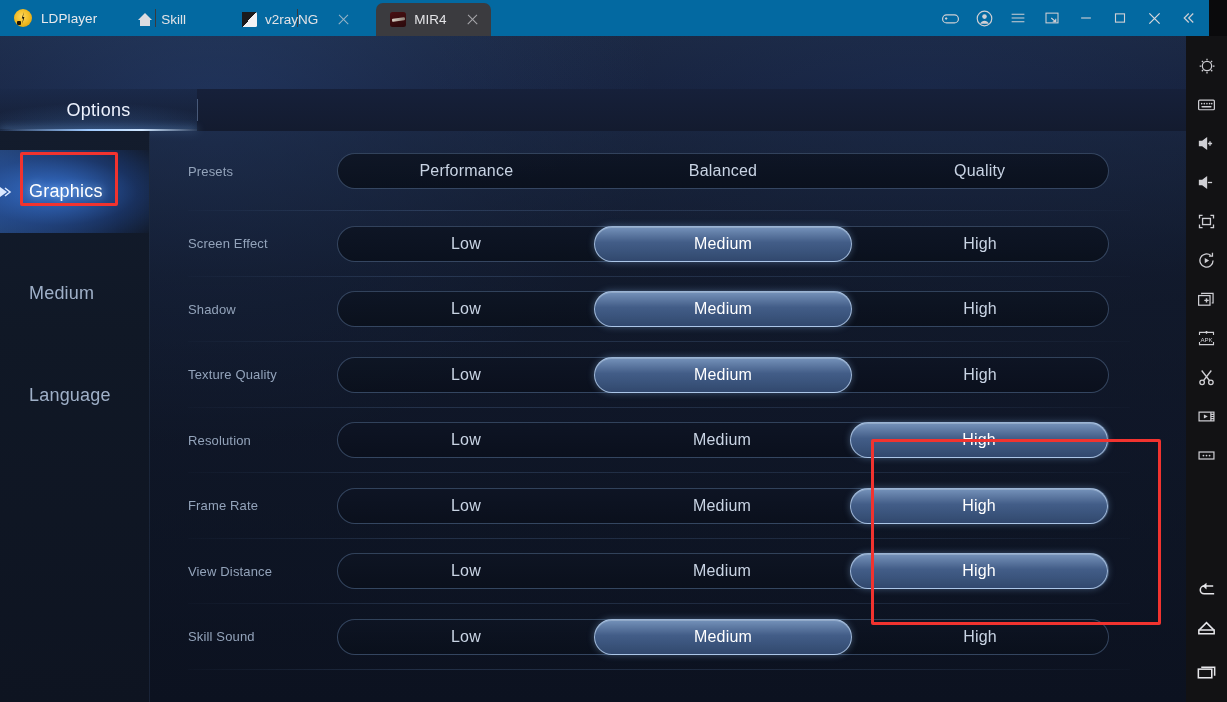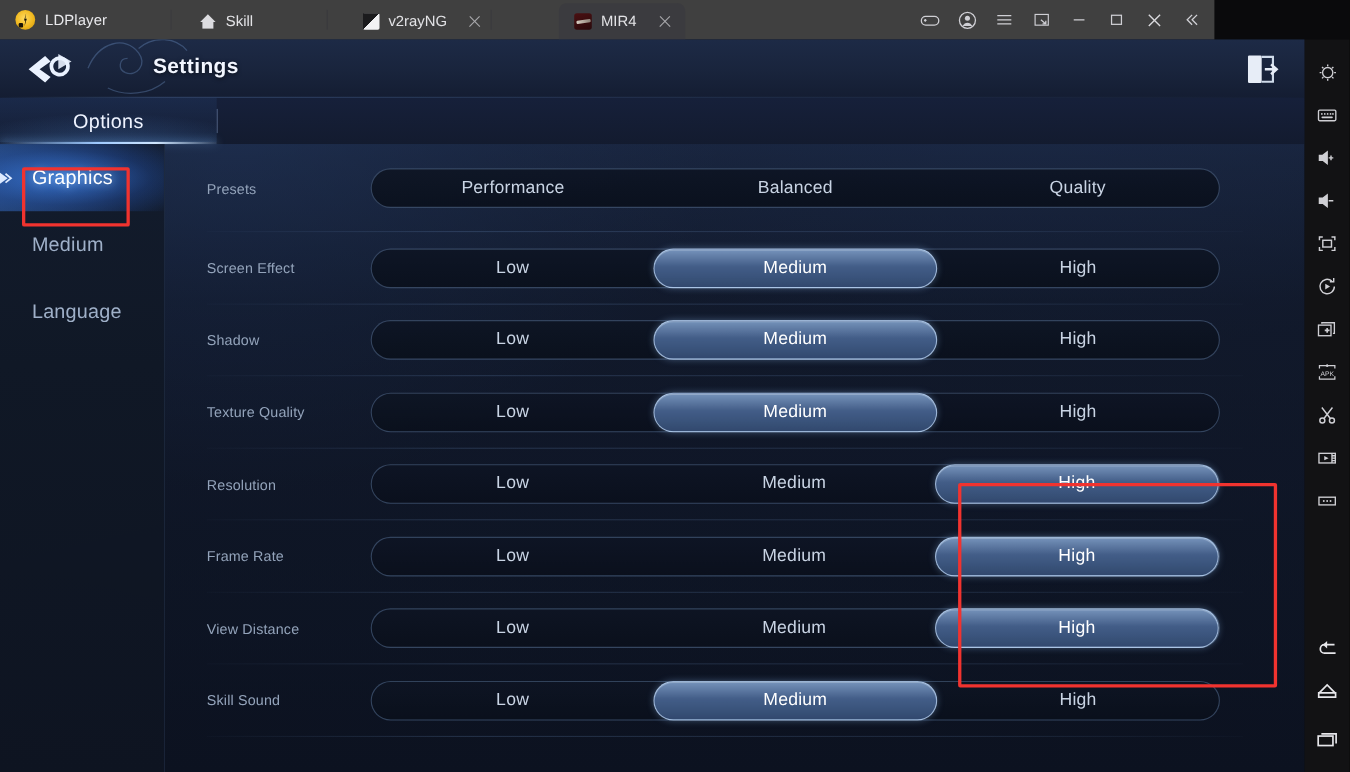--- a/index.html
+++ b/index.html
@@ -3,22 +3,22 @@
 <meta charset="utf-8">
 <style>
   * { margin:0; padding:0; box-sizing:border-box; }
   html,body { width:1227px; height:702px; overflow:hidden; background:#0a0a0c; }
   body { font-family:"Liberation Sans", sans-serif; -webkit-font-smoothing:antialiased; }
 
   #app { position:relative; width:1227px; height:702px; }
 
   
   .titlebar{
-    position:absolute; left:0; top:0; width:1104px; height:36px;
-    background:#404040; display:flex; align-items:flex-end;gap:44px;
+    position:absolute; left:0; top:0; width:1209px; height:36px;
+    background:#0369a1; display:flex; align-items:flex-end;
   }
   .tb-brand{
     display:flex; align-items:center; gap:9px;
     height:36px; padding:0 16px 0 14px;
   }
   .ld-logo{
     width:18px; height:18px; border-radius:50%;
     background:radial-gradient(circle at 45% 42%, #ffd95e 0%, #f0b81e 55%, #c8920c 100%);
     position:relative; flex:none;
   }
@@ -158,22 +158,23 @@
     background:rgba(150,180,225,.40);
   }
 
   
   .g-nav{
     position:absolute; left:0; top:95px; width:150px; height:571px;
     background:linear-gradient(180deg,#131c2d 0%, #101826 35%, #0e1421 100%);
     border-right:1px solid rgba(110,150,210,.12);
   }
   .nav-item{
-    position:relative; height:61px; display:flex; align-items:center;
+    position:relative; height:83px; display:flex; align-items:center;
     padding-left:29px;
+    margin-top:19px;
   }
   .nav-item-label{ color:#9fb0c8; font-size:18px; letter-spacing:.2px; }
   .nav-item.active{
     background:
       radial-gradient(ellipse 120% 90% at 38% 50%, rgba(60,130,240,.75) 0%, rgba(40,95,200,.30) 45%, rgba(20,45,110,0) 78%),
       linear-gradient(90deg, rgba(70,140,245,.35) 0%, rgba(30,70,150,.10) 80%, rgba(0,0,0,0) 100%);
   }
   .nav-item.active .nav-item-label{
     color:#ffffff; text-shadow:0 0 9px rgba(160,210,255,.9);
   }
@@ -306,38 +307,20 @@
       <div class="tbtn">
         <svg width="18" height="18" viewBox="0 0 24 24" fill="none" stroke="#cfcfd4" stroke-width="1.6">
           <path d="M13 6l-6 6 6 6M19 6l-6 6 6 6"></path>
         </svg>
       </div>
     </div>
   </div>
 
   <div class="game">
 
-    <div class="g-header">
-      <svg class="g-ornament" viewBox="0 0 160 78" fill="none" stroke="#7fa8e0" stroke-width="1.2">
-        <path d="M22 40c10-24 34-30 46-14 8 11-2 22-12 18-7-3-6-13 2-13"></path>
-        <path d="M68 22c14-12 34-10 44 2"></path>
-        <path d="M40 58c16 8 38 6 52-6"></path>
-      </svg>
-      <svg class="brand-mark" viewBox="0 0 46 32" fill="none">
-        <path d="M19 4 L4 16 L19 28 L24 23 L14 16 L24 9 Z" fill="#eaf2ff"></path>
-        <path d="M27 8 a7.5 7.5 0 1 1 -0.1 0.1 Z" fill="none" stroke="#eaf2ff" stroke-width="3.4"></path>
-        <path d="M31 2 L43 9 L31 16" fill="#eaf2ff" opacity=".9"></path>
-      </svg>
-      <div class="g-title">Settings</div>
-      <svg class="exit-btn" viewBox="0 0 30 30" fill="none">
-        <rect x="4" y="4" width="11" height="22" rx="1" fill="#e7edf7"></rect>
-        <path d="M15 5h9v20h-9" stroke="#cfdbea" stroke-width="1.7" fill="none"></path>
-        <path d="M17.5 15h8M22.5 11l4.5 4-4.5 4" stroke="#e7edf7" stroke-width="2" fill="none"></path>
-      </svg>
-    </div>
 
     <div class="g-tabs">
       <div class="opt-tab">
         <span class="opt-tab-label">Options</span>
       </div>
       <span class="opt-tab-sep"></span>
     </div>
 
     <div class="g-nav">
       <div class="nav-item active">

